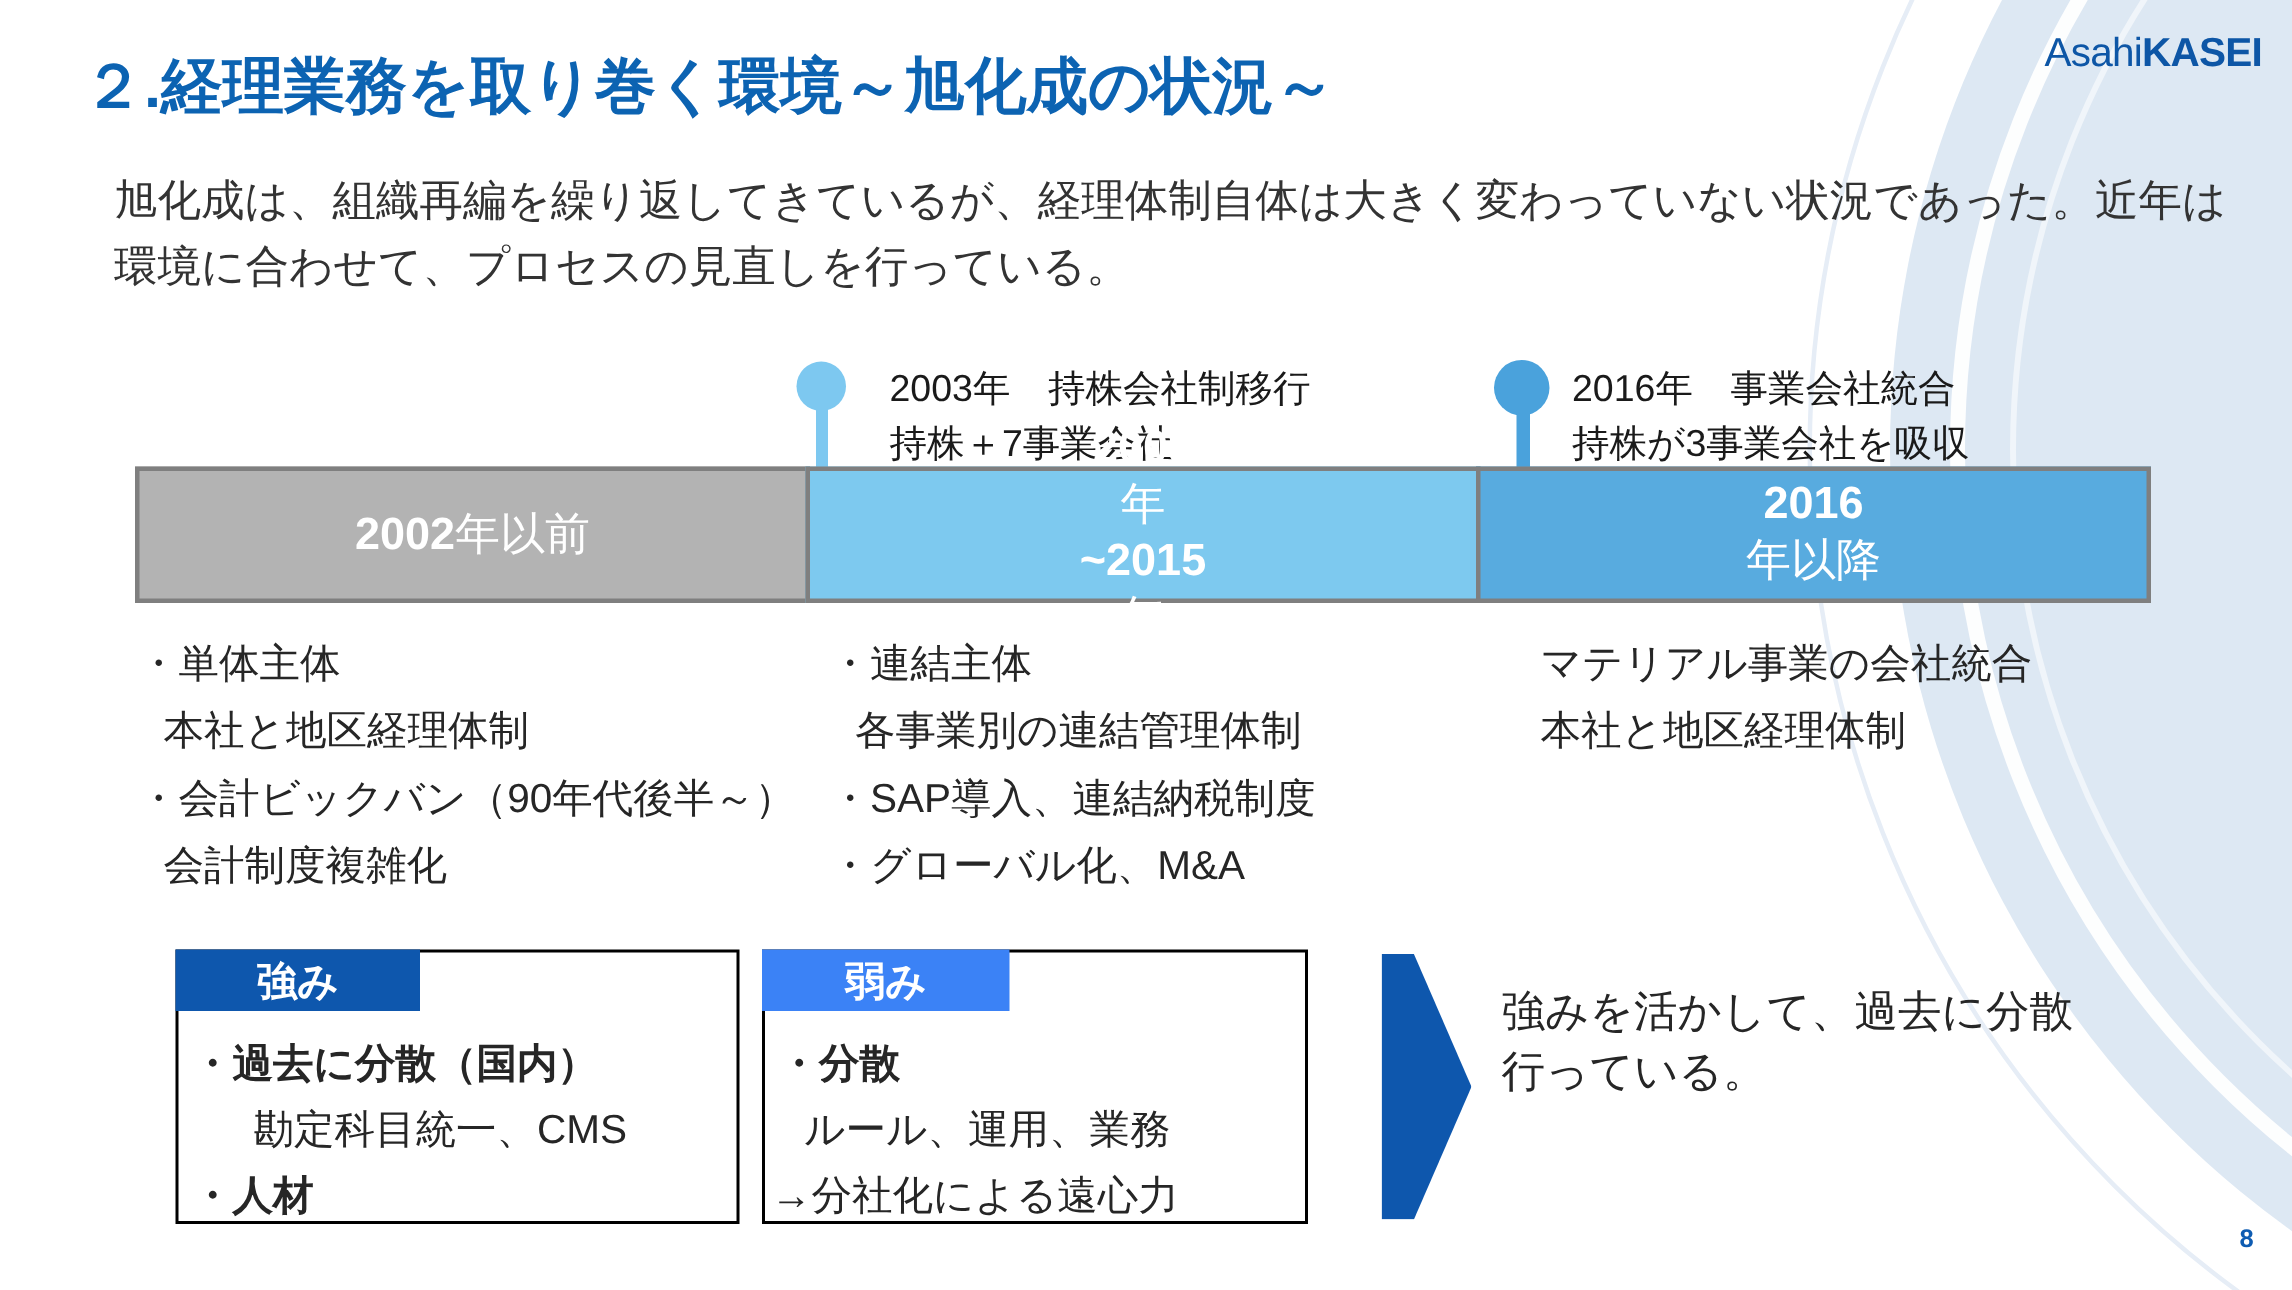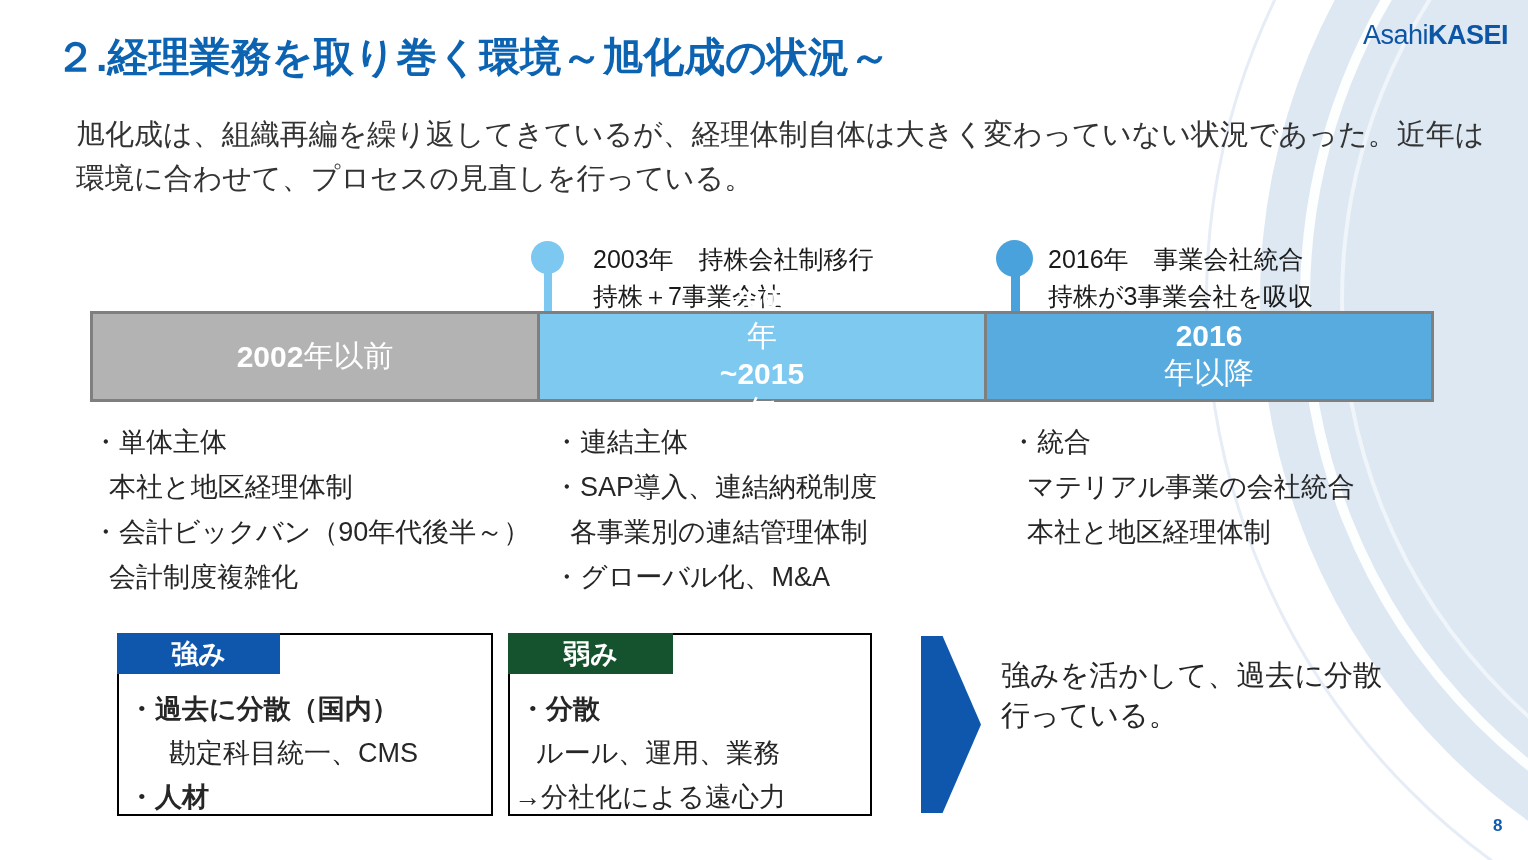--- a/index.html
+++ b/index.html
@@ -109,41 +109,40 @@
 </div>
 
 <div class="abs col" style="left:92px;top:420px;">
     <div class="line">・単体主体</div>
     <div class="line indent">本社と地区経理体制</div>
     <div class="line">・会計ビックバン（90年代後半～）</div>
     <div class="line indent">会計制度複雑化</div>
   </div>
 <div class="abs col" style="left:553px;top:420px;">
     <div class="line">・連結主体</div>
+    <div class="line indent">各事業別の連結管理体制</div>
     <div class="line">・SAP導入、連結納税制度</div>
-    <div class="line indent">各事業別の連結管理体制</div>
     <div class="line">・グローバル化、M&amp;A</div>
   </div>
 <div class="abs col" style="left:1010px;top:420px;">
-    <div class="line">・統合</div>
     <div class="line indent">マテリアル事業の会社統合</div>
     <div class="line indent">本社と地区経理体制</div>
   </div>
 
 <div class="abs box" style="left:117px;top:633px;width:376px;height:183px;">
   <div class="tab" style="width: 163px; background-color: rgb(14, 87, 173);">強み</div>
   <div class="body">
       <div class="line bold">・過去に分散（国内）</div>
       <div class="line indent2">勘定科目統一、CMS</div>
       <div class="line bold">・人材</div>
     </div>
 </div>
 
 <div class="abs box" style="left:508px;top:633px;width:364px;height:183px;">
-  <div class="tab" style="width: 165px; background-color: #14532d;">弱み</div>
+  <div class="tab" style="width: 165px; background-color: #3b82f6;">弱み</div>
   <div class="body">
       <div class="line bold">・分散</div>
       <div class="line indent">ルール、運用、業務</div>
       <div class="line flush">→分社化による遠心力</div>
     </div>
 </div>
 
 <div class="abs big-arrow" style="background-color: rgb(14, 87, 173);"></div>
 <div class="abs conclusion">
     <div class="line">強みを活かして、過去に分散</div>

